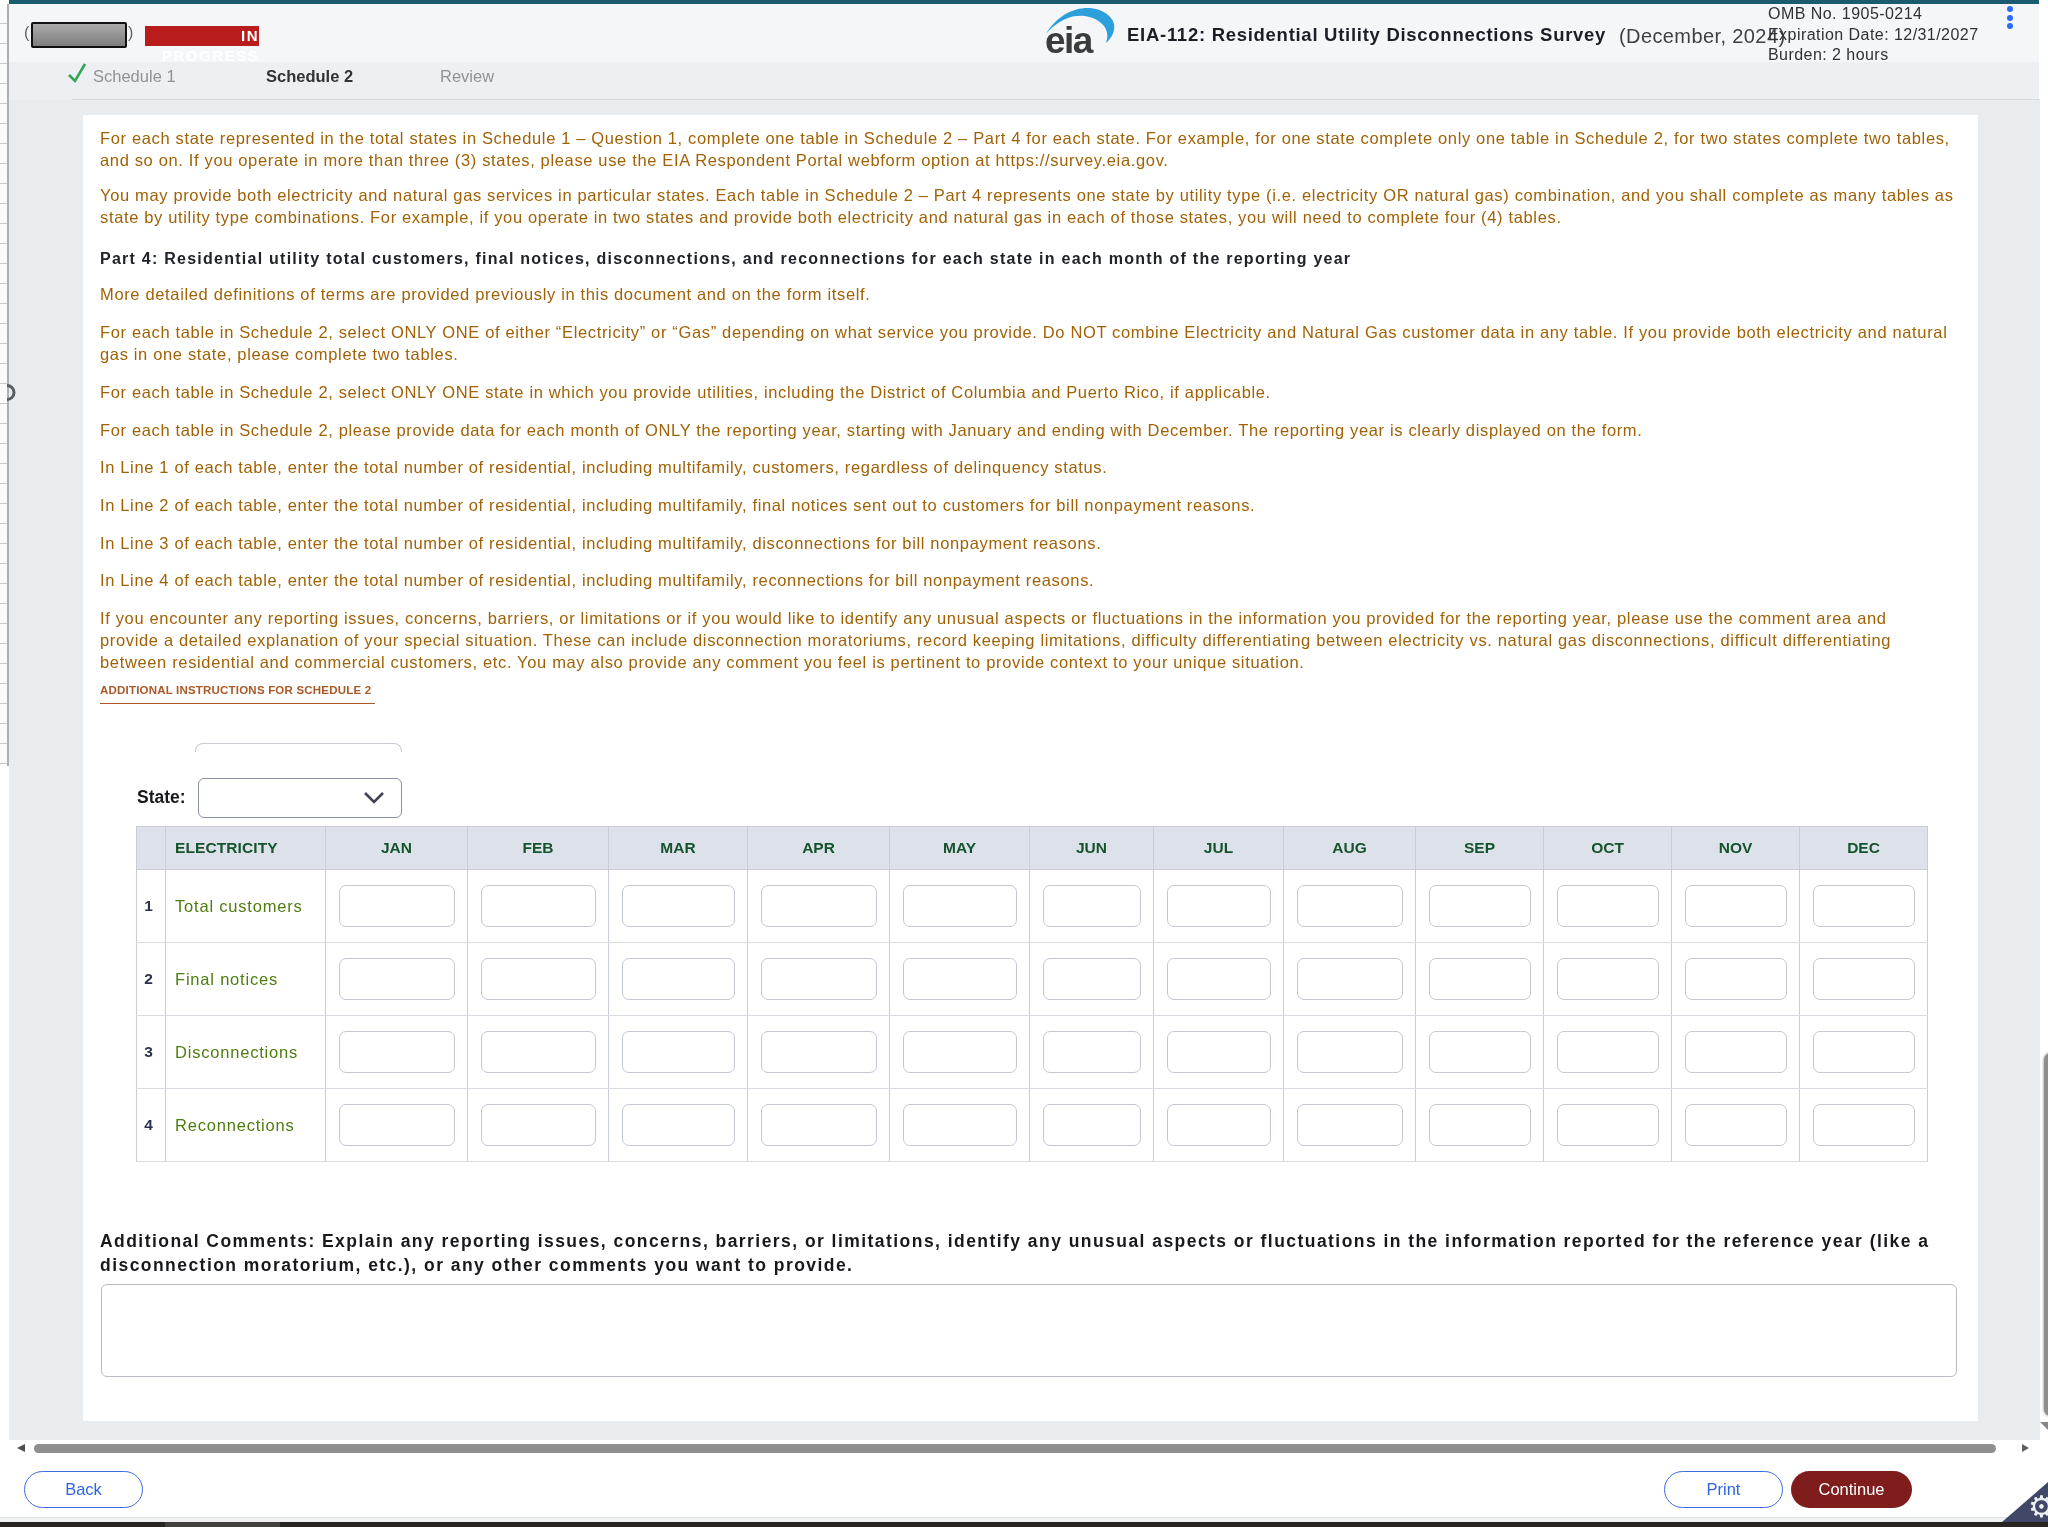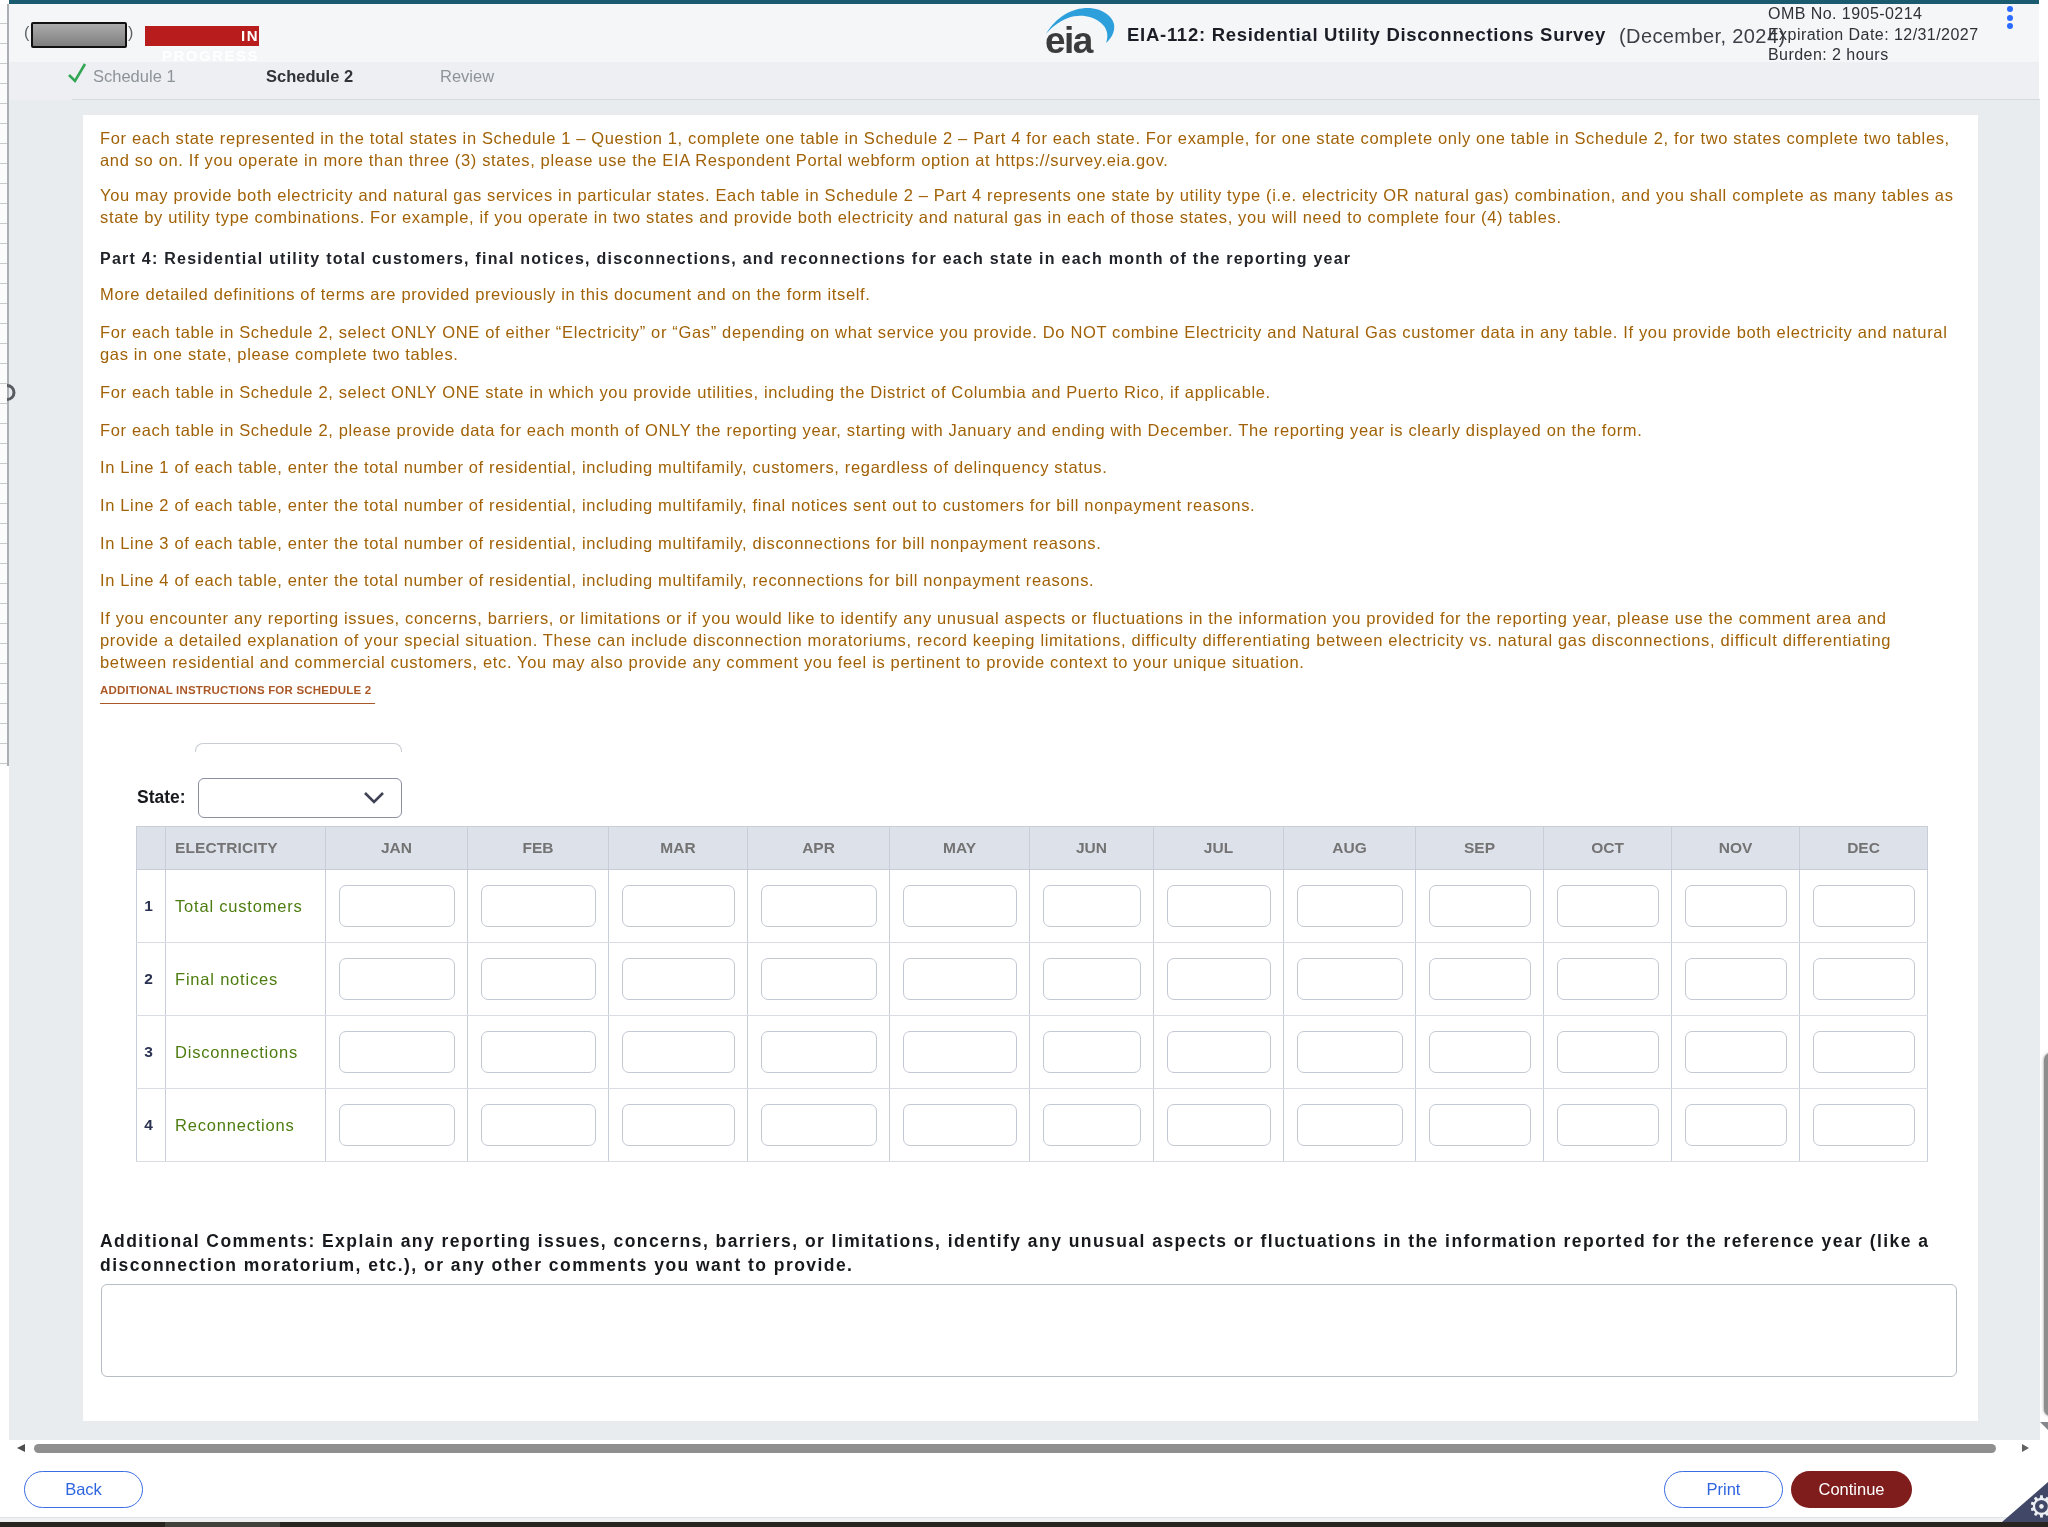--- a/index.html
+++ b/index.html
@@ -23,21 +23,21 @@
 .dots{left:2004px;top:6px;width:9px;height:26px}
 .dot{position:absolute;left:2.5px;width:6px;height:6px;border-radius:50%;background:#2b6cff}
 .tabitem{position:absolute;top:67px;font-size:16.5px;color:#8e9398}
 .check{left:67px;top:62px;width:20px;height:22px}
 .handle{left:7px;top:384px;width:9px;height:17px}
 .pbox{left:195px;top:743px;width:207px;height:9px;border:1px solid #c9cdd3;border-bottom:none;border-radius:8px 8px 0 0}
 .stlab{left:137px;top:787px;font-size:17.5px;font-weight:bold;color:#17191d}
 .stsel{left:198px;top:778px;width:204px;height:40px;border:1px solid #8a90a2;border-radius:6px;background:#fff}
 .grid{position:absolute;left:136px;top:826px;border-collapse:collapse;table-layout:fixed}
 .grid th,.grid td{border:1px solid #c9cdd8;padding:0}
-.grid tr.hd th{height:43px;background:#dde1ea;color:#737373;font-size:15.5px;font-weight:bold;text-align:center}
+.grid tr.hd th{height:43px;background:#dde1ea;color:#14532d;font-size:15.5px;font-weight:bold;text-align:center}
 .grid tr.hd th.lab{text-align:left;padding-left:9px;letter-spacing:.1px}
 .grid tr.bd td{height:73px;background:#fff;border-top:1px solid #d9dce3;border-bottom:1px solid #d9dce3}
 .grid td.num{background:#dde1ea;color:#2b3150;font-weight:bold;font-size:15.5px;text-align:center;padding-right:5px}
 .grid td.rl{font-size:16.5px;letter-spacing:.8px;color:#4d7c0f;padding-left:9px}
 .inp{height:42px;border:1px solid #c3c8d3;border-radius:7px;margin:0 auto;background:#fff}
 .cmt{left:100px;top:1229px;font-size:17.5px;letter-spacing:1.45px;line-height:24px;font-weight:bold;color:#17191d}
 .tarea{left:101px;top:1284px;width:1856px;height:93px;border:1px solid #b8bcc4;border-radius:6px;background:#fff}
 .foot{left:0;top:1440px;width:2048px;height:87px;background:#fff}
 .hthumb{left:34px;top:1444px;width:1962px;height:9px;background:#8f8f8f;border-radius:5px}
 .larr{left:17px;top:1444px;width:0;height:0;border-top:4.5px solid transparent;border-bottom:4.5px solid transparent;border-right:8px solid #4e4e4e}

